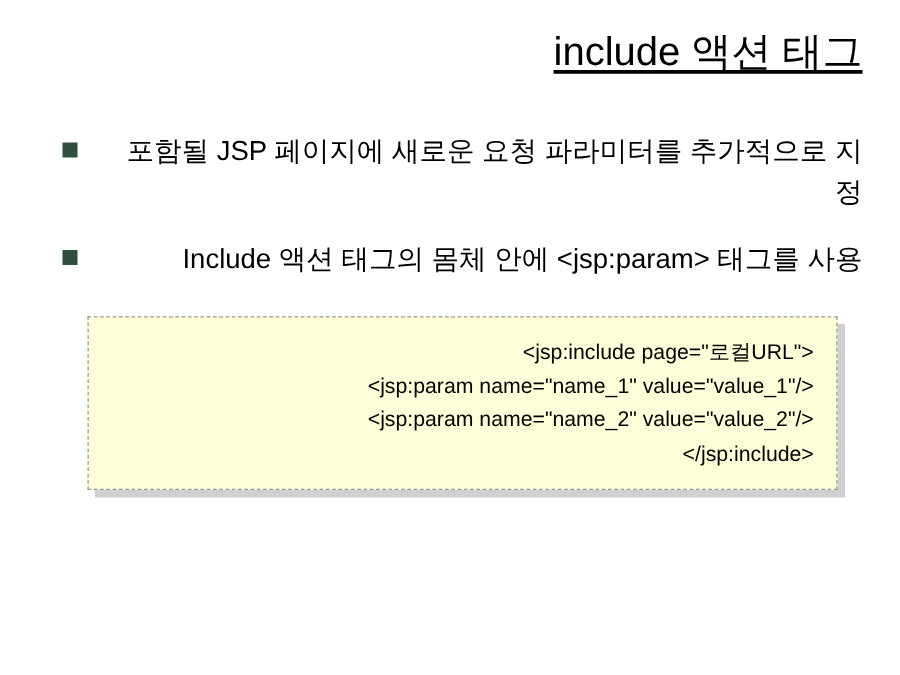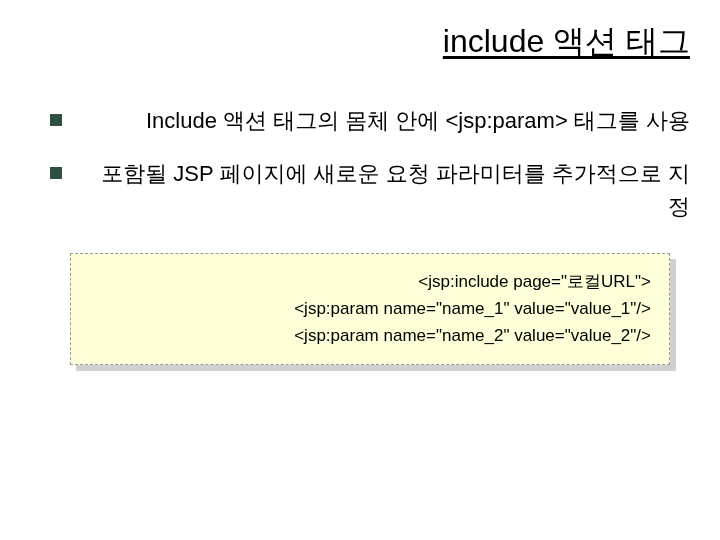--- a/index.html
+++ b/index.html
@@ -78,28 +78,29 @@
     }
   </style>
 </head>
 <body>
 
 <h1 class="title">include 액션 태그</h1>
 
 <div class="bullet-list">
   <div class="bullet-item">
     <div class="bullet-marker"></div>
-    <div class="bullet-text">Include 액션 태그의 몸체 안에 &lt;jsp:param&gt; 태그를 사용</div>
+    <div class="bullet-text">포함될 JSP 페이지에 새로운 요청 파라미터를 추가적으로 지정</div>
   </div>
   <div class="bullet-item">
     <div class="bullet-marker"></div>
-    <div class="bullet-text">포함될 JSP 페이지에 새로운 요청 파라미터를 추가적으로 지정</div>
+    <div class="bullet-text">Include 액션 태그의 몸체 안에 &lt;jsp:param&gt; 태그를 사용</div>
   </div>
 </div>
 
 <div class="code-box-wrapper">
   <div class="code-box-shadow"></div>
   <div class="code-box">
     <div class="code-line">&lt;jsp:include page="로컬URL"&gt;</div>
     <div class="code-line indent">&lt;jsp:param name="name_1" value="value_1"/&gt;</div>
     <div class="code-line indent">&lt;jsp:param name="name_2" value="value_2"/&gt;</div>
+    <div class="code-line">&lt;/jsp:include&gt;</div>
   </div>
 </div>
 
 </body></html>

